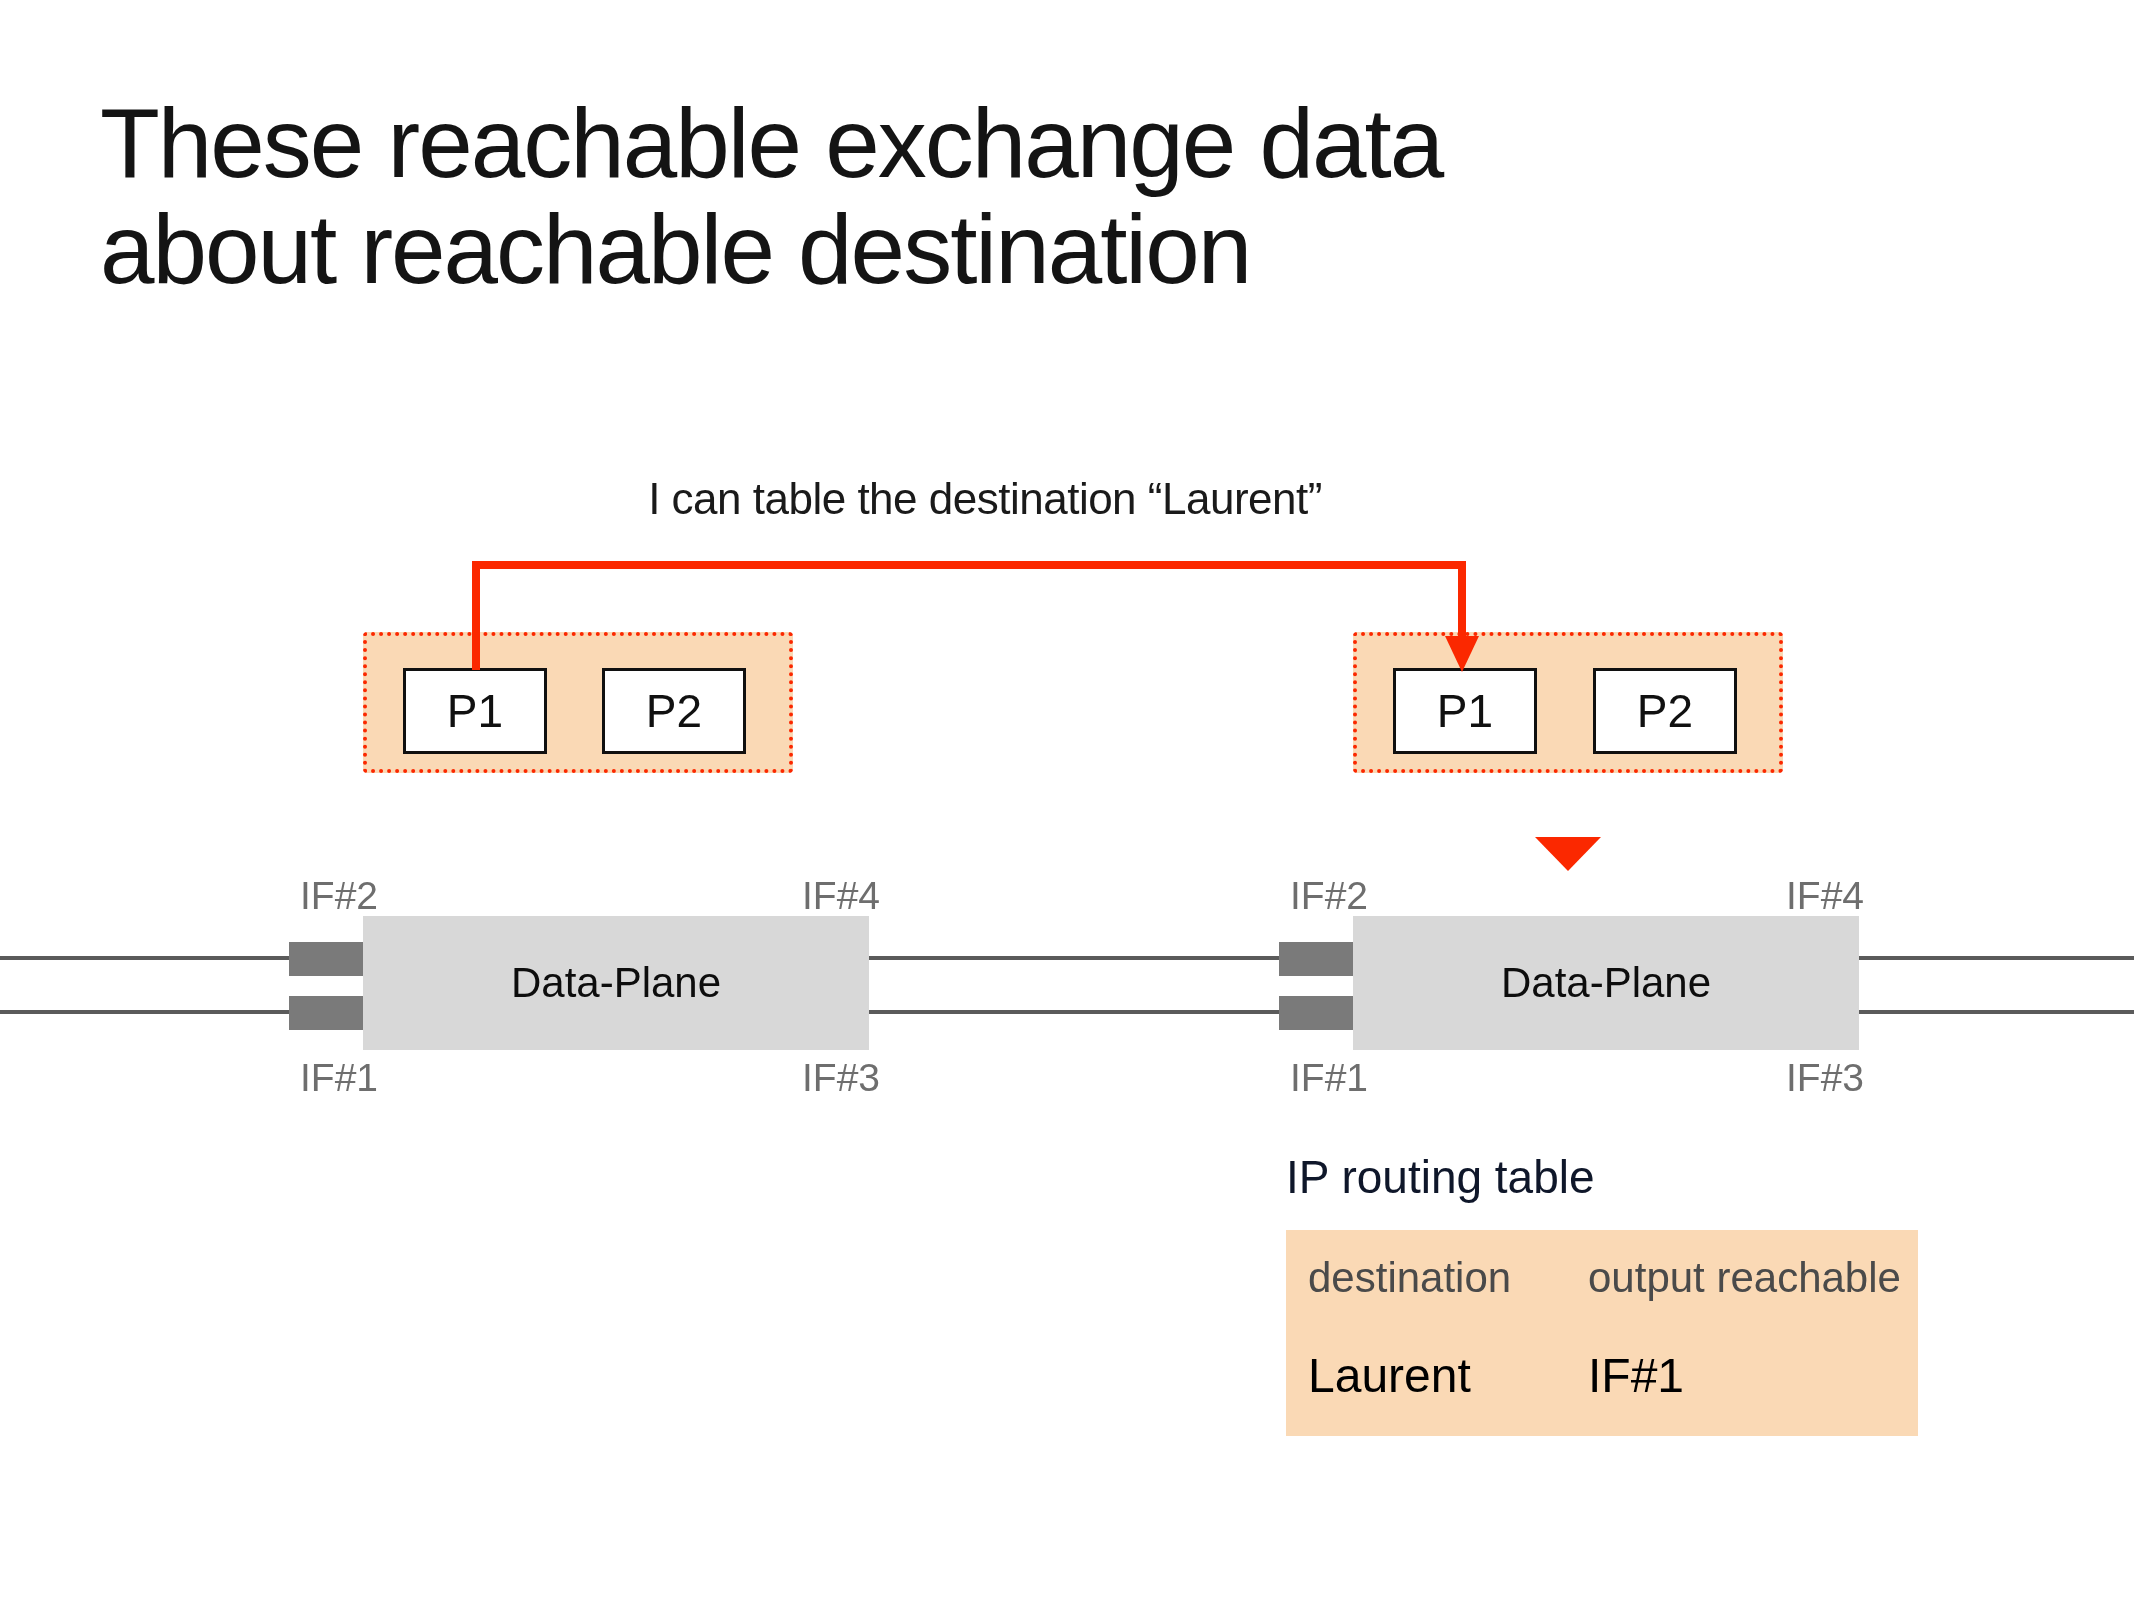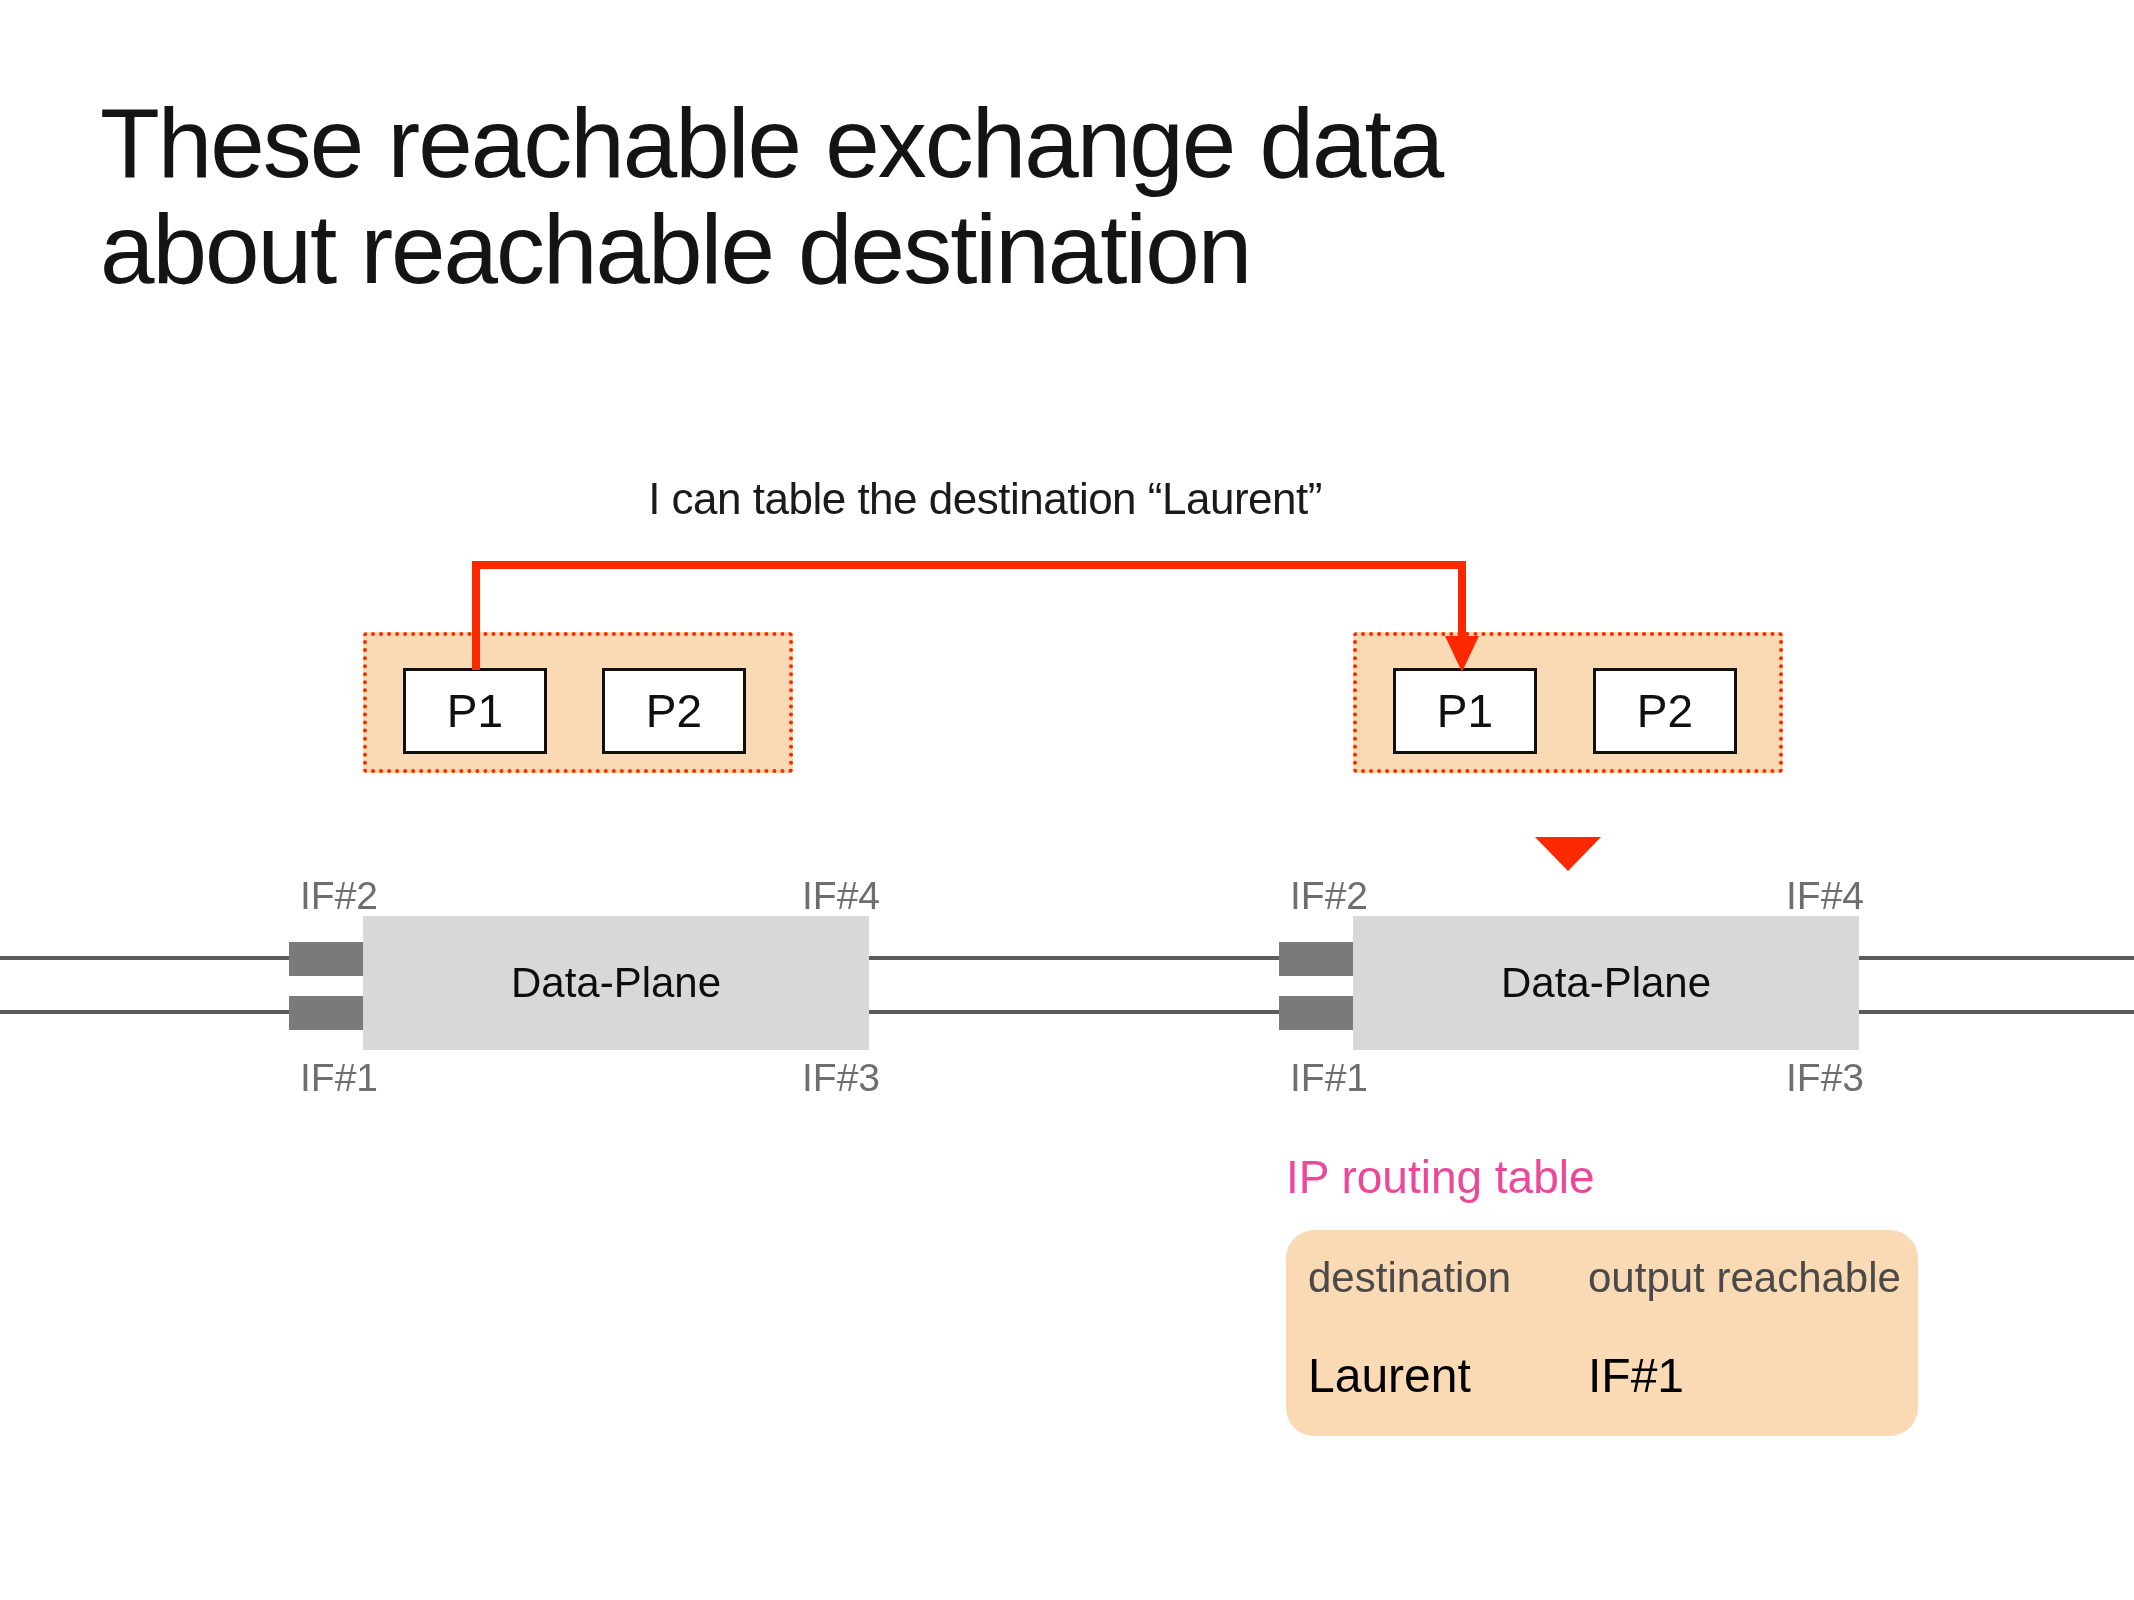--- a/index.html
+++ b/index.html
@@ -120,29 +120,28 @@
   .if-bar {
     width: 74px; height: 34px;
     background: #7a7a7a;
     z-index: 2;
   }
 
   
   .rt-label {
     left: 1286px; top: 1150px;
     font-size: 46px;
-    color: #ec4899;
+    color: #0f172a;
     z-index: 6;
   }
   .rt-table {
     left: 1286px; top: 1230px;
     width: 632px; height: 206px;
     background: #fad9b5;
     z-index: 2;
-    border-radius: 28px;
   }
   .rt-cell { position: absolute; white-space: nowrap; }
   .rt-header { top: 24px; font-size: 42px; color: #4a4a4a; }
   .rt-row    { top: 118px; font-size: 48px; color: #000000; }
   .rt-col1 { left: 22px; }
   .rt-col2 { left: 302px; }
 </style>
 </head>
 <body>
 

